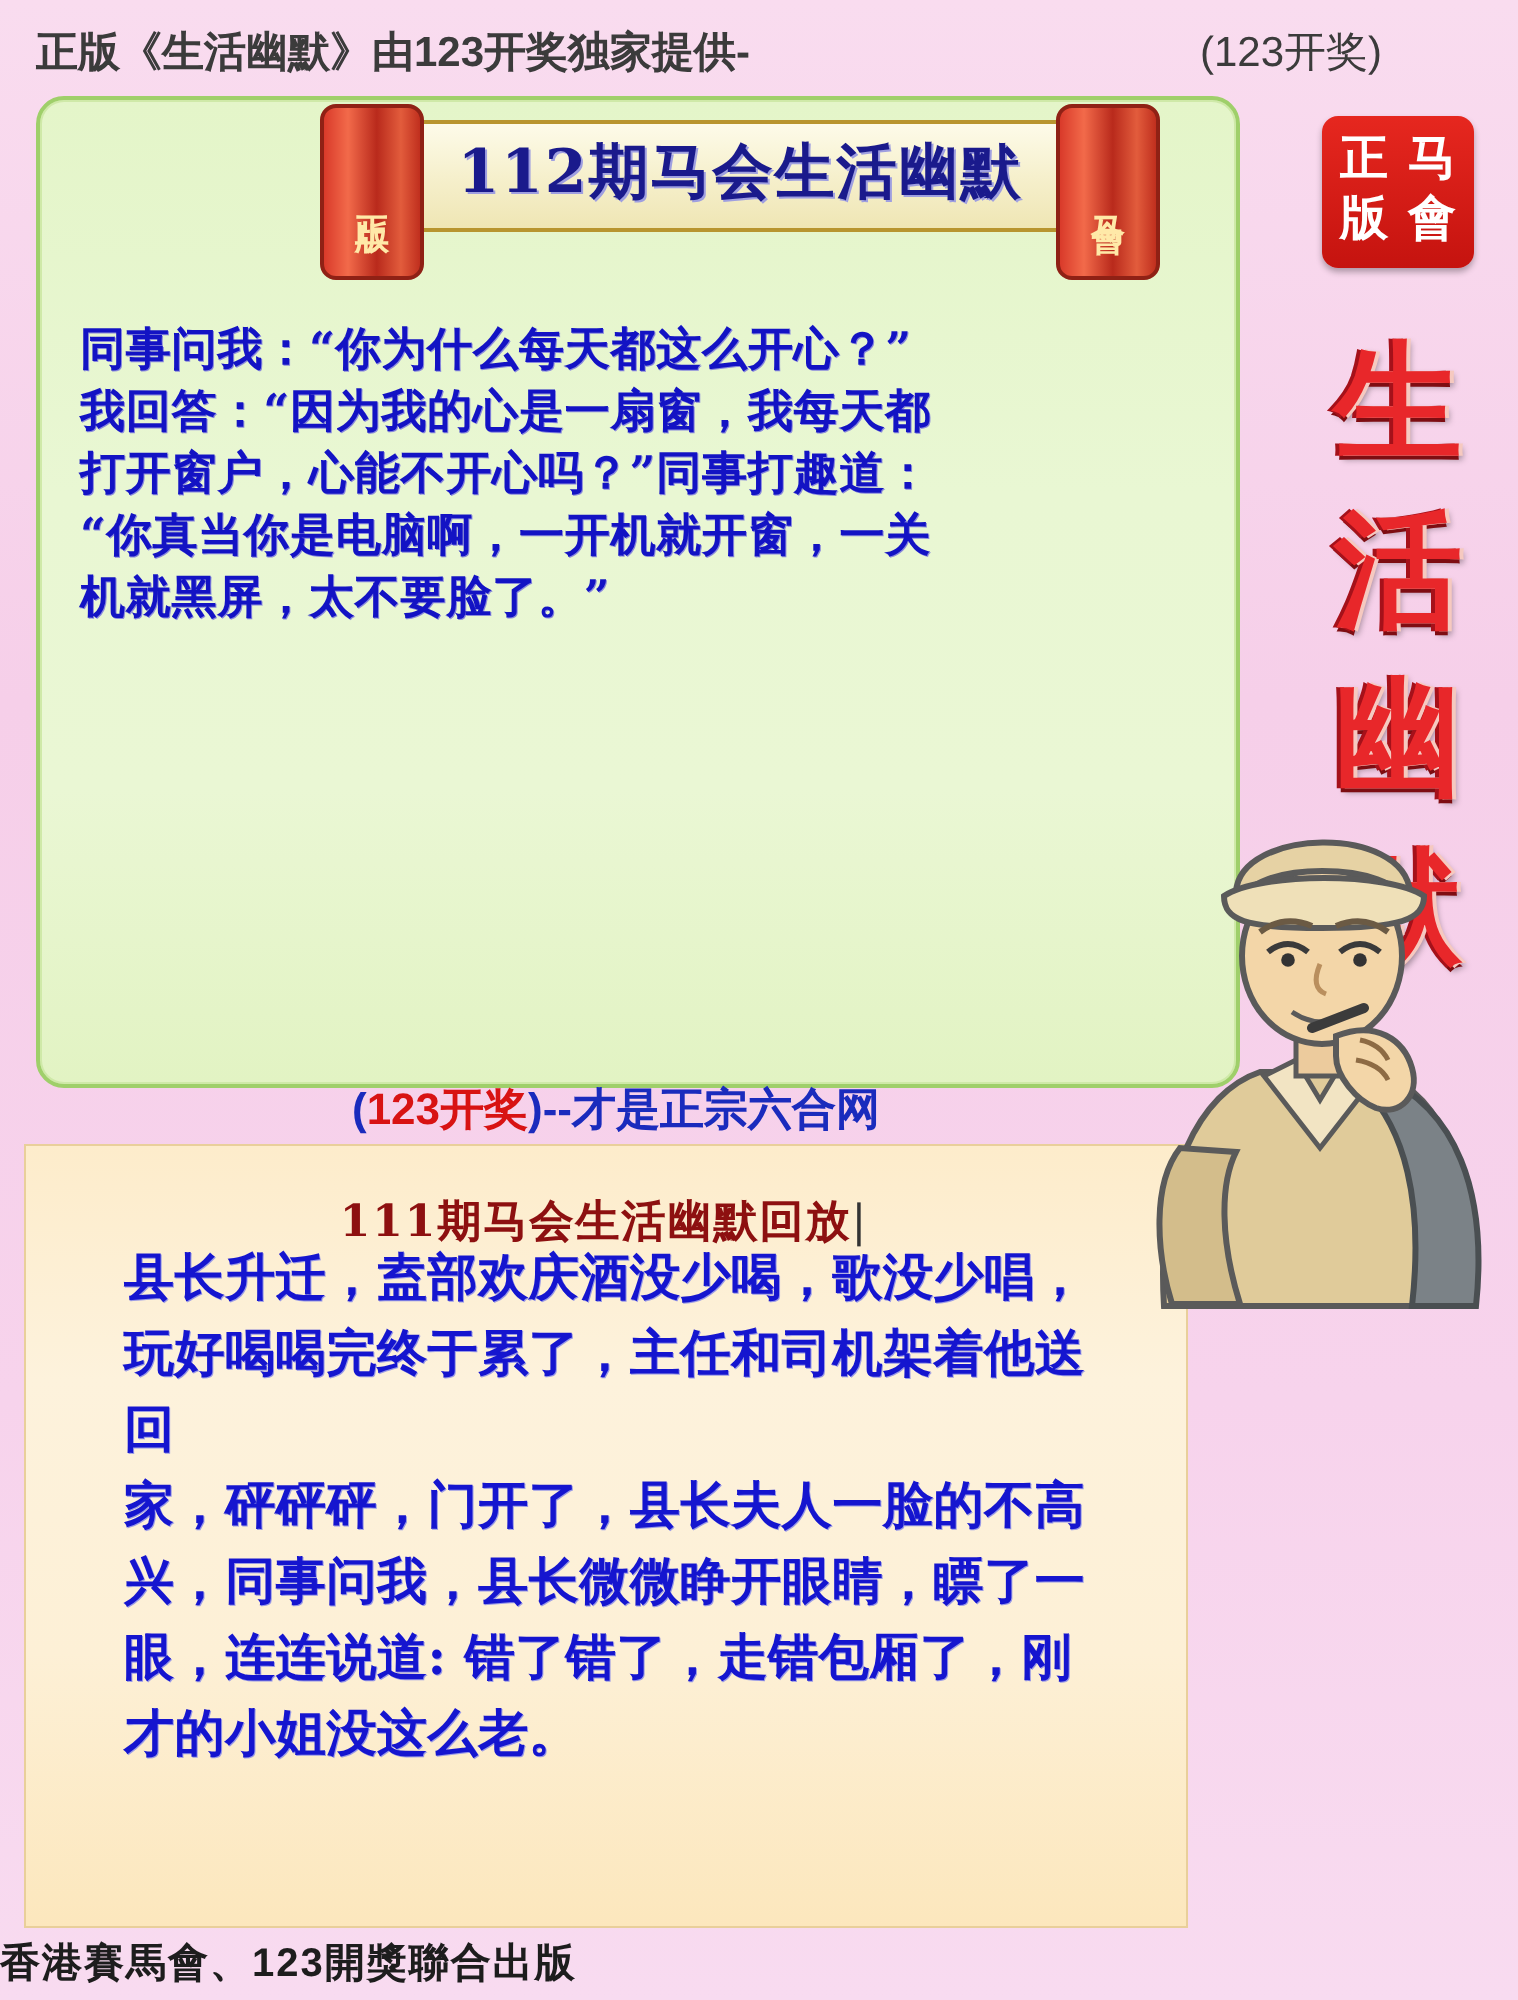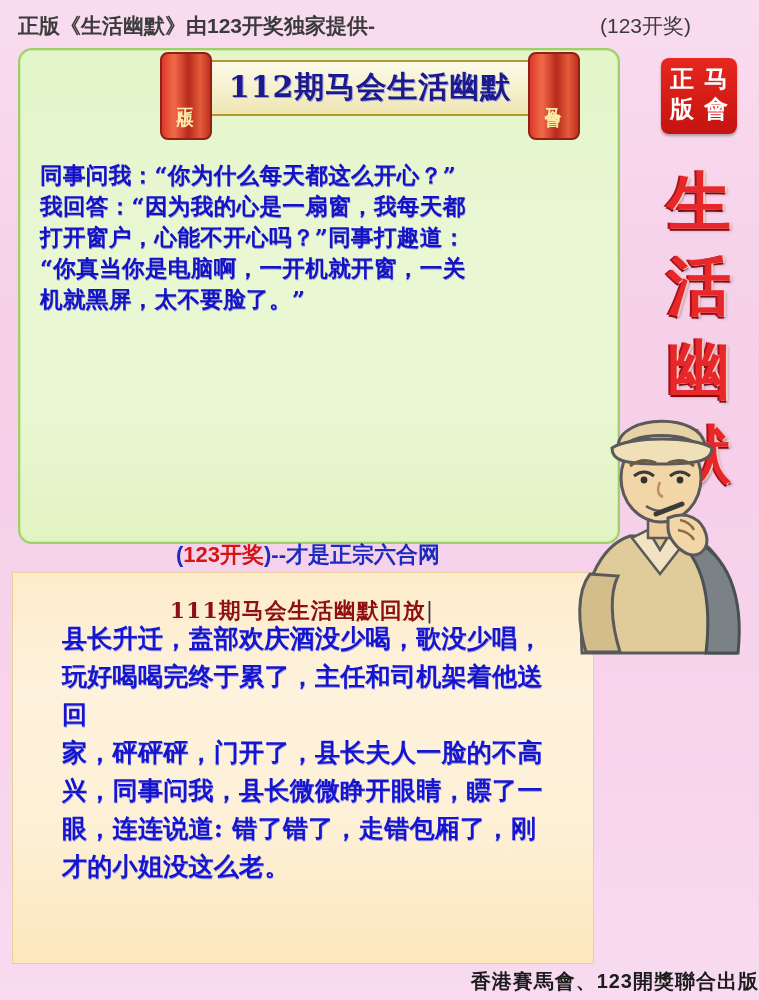--- a/index.html
+++ b/index.html
@@ -199,21 +199,21 @@
     color: #1515cf;
     letter-spacing: 0.3px;
     text-shadow: 0.5px 0.5px 0 #9b9be6;
   }
   
   .footer {
     position: absolute;
     left: 0;
     top: 968px;
     width: 759px;
-    text-align: right;
+    text-align: left;
     font-size: 20px;
     font-weight: bold;
     color: #1d1d1d;
     letter-spacing: 1px;
     white-space: nowrap;
   }
   
   .side-title {
     position: absolute;
     right: 14px;

